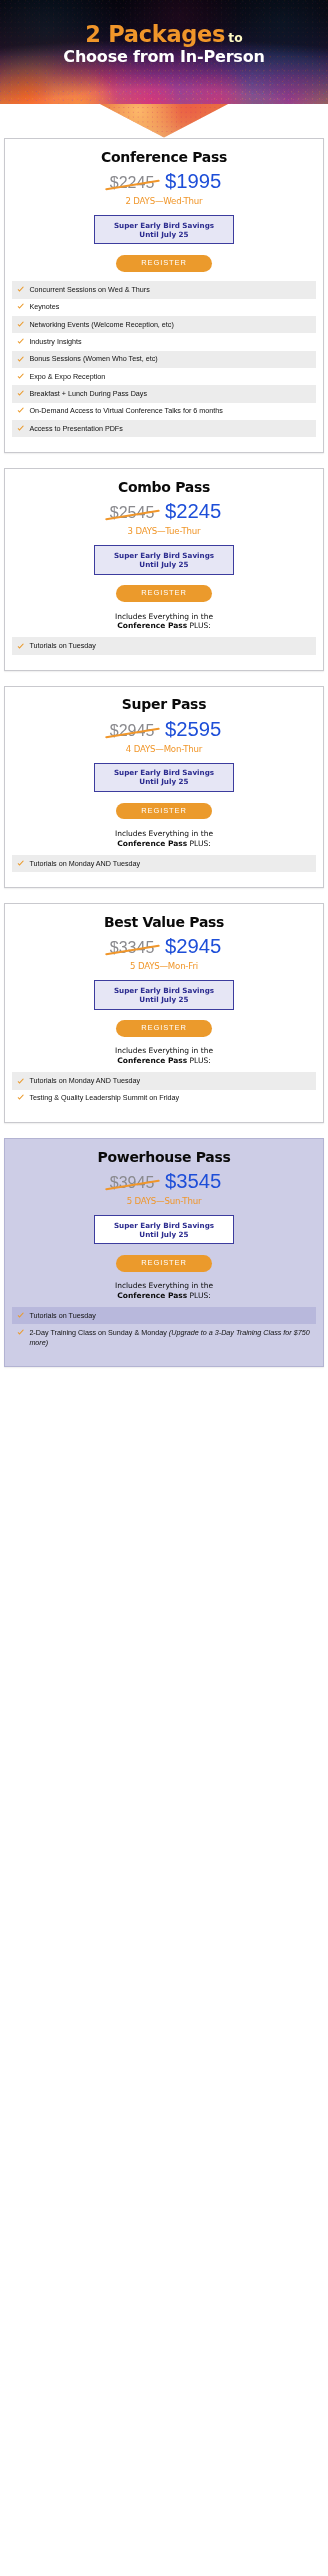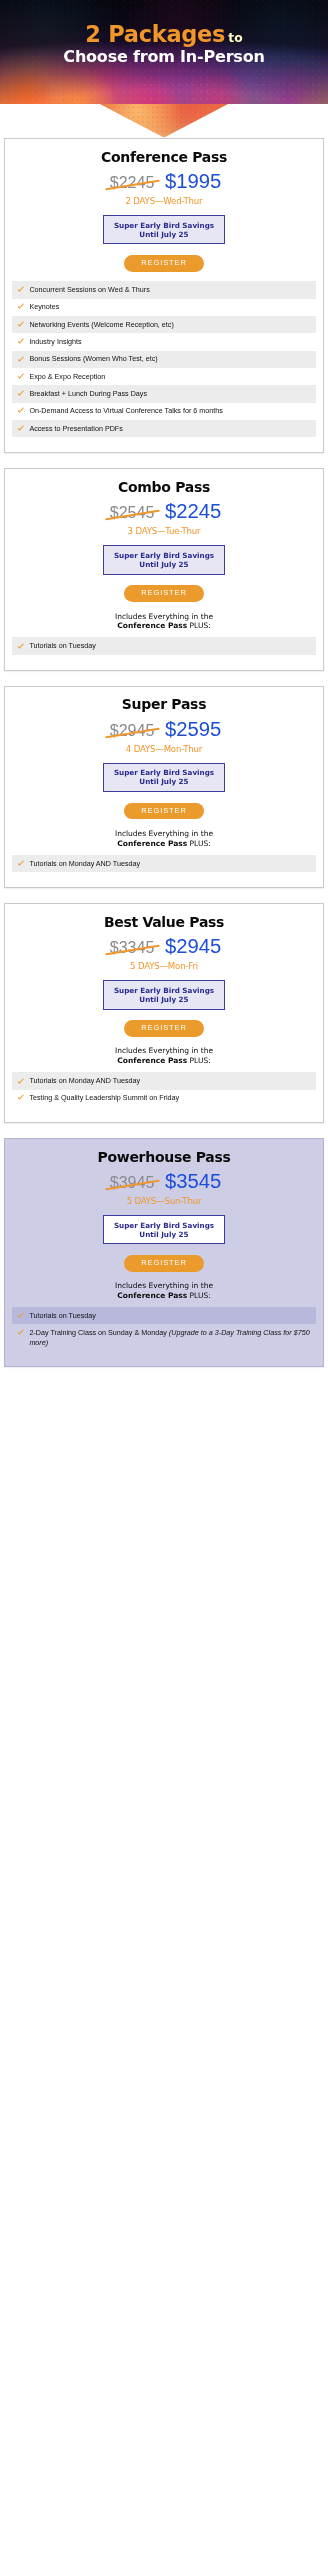--- a/index.html
+++ b/index.html
@@ -187,40 +187,40 @@
     font-weight: normal;
     font-size: 8.6px;
     color: #f0962a;
     text-align: center;
     letter-spacing: -0.2px;
     margin-bottom: 8.6px;
   }
 
   .savings-box {
     margin: 0 auto 10.7px auto;
-    width: 122px;
+    width: 140px;
     border: 0.5px solid #3c3c9e;
     background: #e6e6f5;
     padding: 4.8px 4.3px;
     text-align: center;
     line-height: 1.25;
   }
   .featured .savings-box { background: #ffffff; }
   .savings-box span {
     display: block;
     font-family: "DejaVu Sans", sans-serif;
     font-weight: bold;
     font-size: 7.2px;
     color: #2b2b8f;
   }
 
   .register-btn {
     display: block;
     margin: 0 auto 9.6px auto;
-    width: 80px;
+    width: 96px;
     height: 16.6px;
     line-height: 16.6px;
     border: none;
     border-radius: 8.6px;
     background: #eb9a2c;
     color: #ffffff;
     font-family: "Liberation Sans", sans-serif;
     font-size: 7.5px;
     letter-spacing: 0.9px;
     text-align: center;

